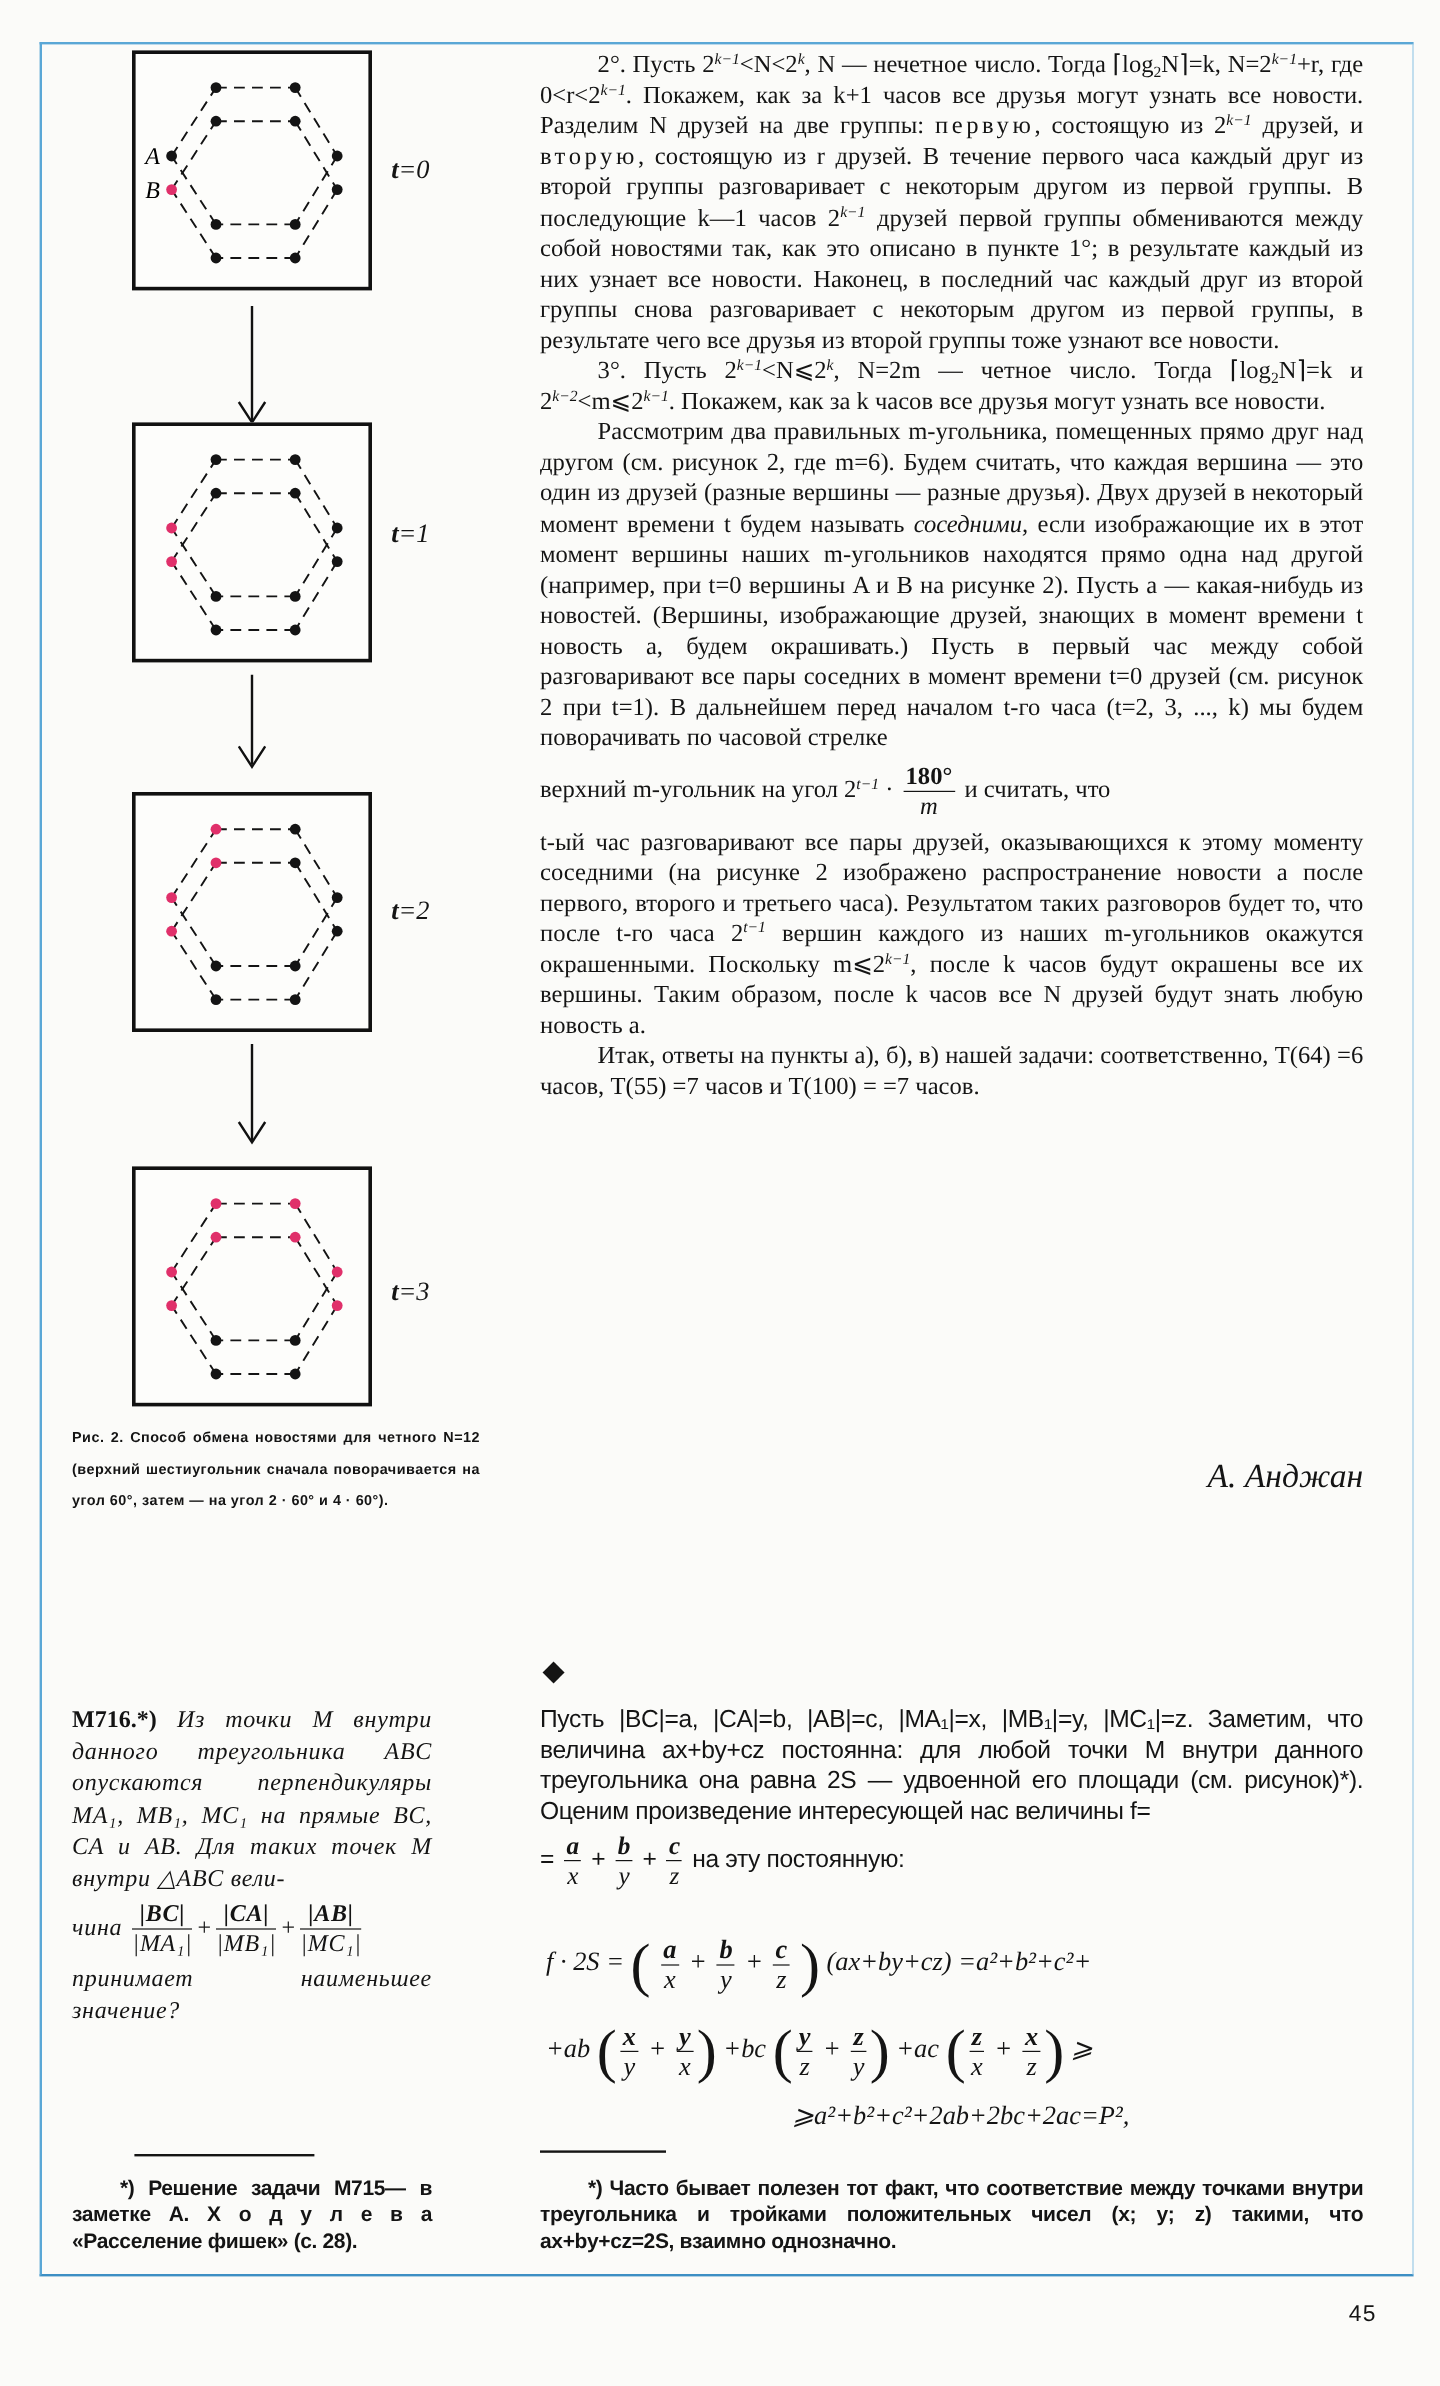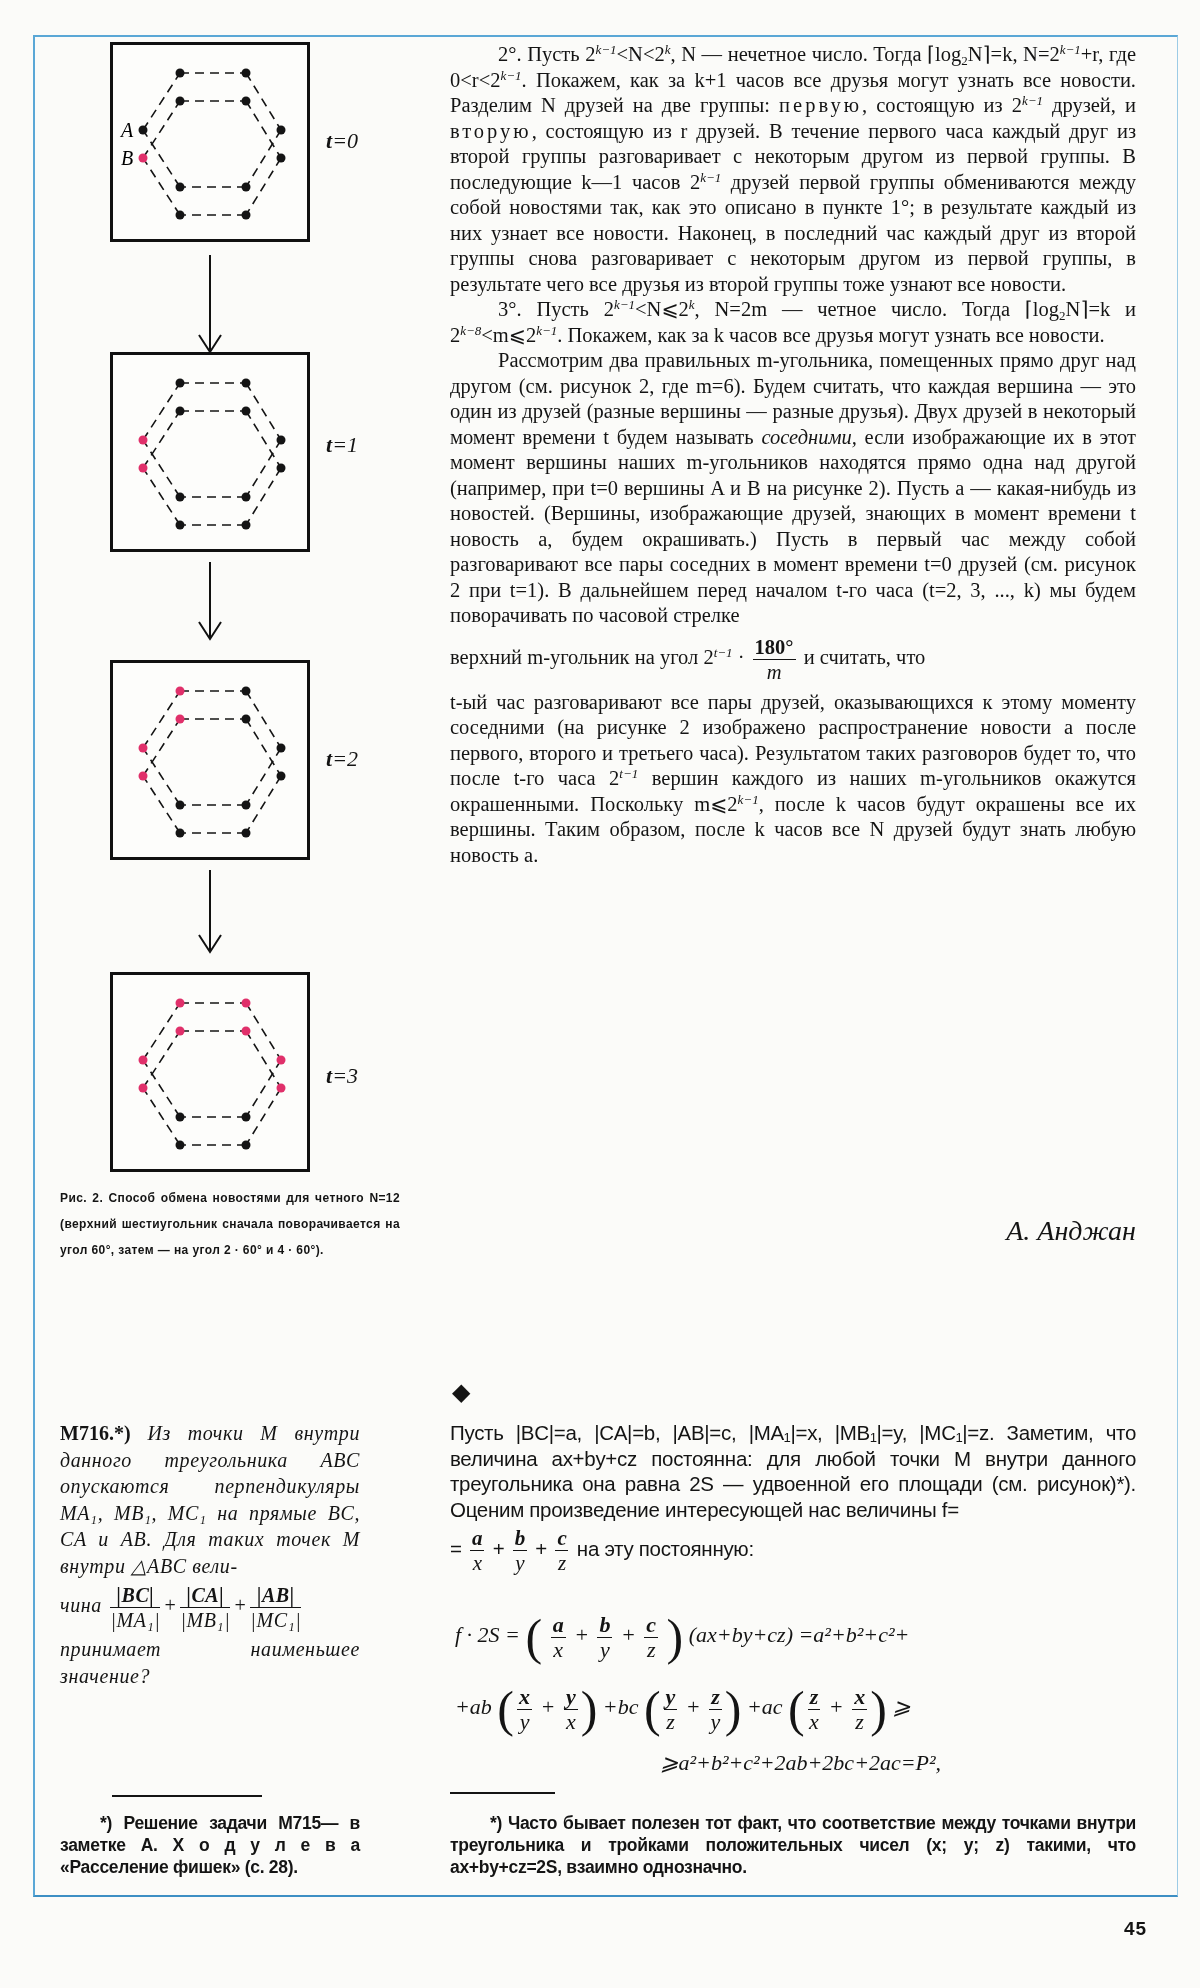--- a/index.html
+++ b/index.html
@@ -65,21 +65,21 @@
   .eq { position: absolute; left: 455px; font-family: "Liberation Serif", serif; font-size: 22px; font-style: italic; white-space: nowrap; }
   .eq .paren { font-size: 50px; font-style: normal; vertical-align: middle; font-weight: 200; }
   .rule { position: absolute; height: 1.5px; background: #141414; }
   .foot {
     position: absolute; font-family: "Liberation Sans", sans-serif;
     font-size: 17.5px; line-height: 22px; letter-spacing: -0.3px; text-align: justify; font-weight: bold;
   }
   .foot p { margin: 0; text-indent: 40px; }
   .pagenum {
     position: absolute; left: 1124px; top: 1918px; font-family: "Liberation Sans", sans-serif;
-    font-weight: bold; font-size: 19px; letter-spacing: 1px;
+    font-weight: normal; font-size: 19px; letter-spacing: 1px;
   }
 </style>
 </head>
 <body>
 
 <div class="frame"></div>
 
 <div class="fig" style="top:42px">
     <svg viewBox="0 0 194 194">
       <line x1="67" y1="28" x2="133" y2="28" stroke="#141414" stroke-width="1.6" stroke-dasharray="9 6"></line>
@@ -214,31 +214,32 @@
   </div>
 <div class="tlabel" style="top:1063px"><b>t</b><span>=3</span></div>
 
 <div class="caption">Рис. 2. Способ обмена новостями для четного N=12 (верхний шестиугольник сначала поворачивается на угол 60°, затем — на угол 2 · 60° и 4 · 60°).</div>
 
 <div class="col" style="top:42px">
   <p>
     <span>2°. Пусть 2</span><sup><i>k−1</i></sup><span>&lt;N&lt;2</span><sup><i>k</i></sup><span>, N — нечетное число. Тогда ⌈log</span><sub>2</sub><span>N⌉=k, N=2</span><sup><i>k−1</i></sup><span>+r, где 0&lt;r&lt;2</span><sup><i>k−1</i></sup><span>. Покажем, как за k+1 часов все друзья могут узнать все новости. Разделим N друзей на две группы: </span><span class="sp">первую</span><span>, состоящую из 2</span><sup><i>k−1</i></sup><span> друзей, и </span><span class="sp">вторую</span><span>, состоящую из r друзей. В течение первого часа каждый друг из второй группы разговаривает с некоторым другом из первой группы. В последующие k—1 часов 2</span><sup><i>k−1</i></sup><span> друзей первой группы обмениваются между собой новостями так, как это описано в пункте 1°; в результате каждый из них узнает все новости. Наконец, в последний час каждый друг из второй группы снова разговаривает с некоторым другом из первой группы, в результате чего все друзья из второй группы тоже узнают все новости.</span>
   </p>
   <p>
-    <span>3°. Пусть 2</span><sup><i>k−1</i></sup><span>&lt;N⩽2</span><sup><i>k</i></sup><span>, N=2m — четное число. Тогда ⌈log</span><sub>2</sub><span>N⌉=k и 2</span><sup><i>k−8</i></sup><span>&lt;m⩽2</span><sup><i>k−1</i></sup><span>. Покажем, как за k часов все друзья могут узнать все новости.</span>
+    <span>3°. Пусть 2</span><sup><i>k−1</i></sup><span>&lt;N⩽2</span><sup><i>k</i></sup><span>, N=2m — четное число. Тогда ⌈log</span><sub>2</sub><span>N⌉=k и 2</span><sup><i>k−2</i></sup><span>&lt;m⩽2</span><sup><i>k−1</i></sup><span>. Покажем, как за k часов все друзья могут узнать все новости.</span>
   </p>
   <p>
     <span>Рассмотрим два правильных m-угольника, помещенных прямо друг над другом (см. рисунок 2, где m=6). Будем считать, что каждая вершина — это один из друзей (разные вершины — разные друзья). Двух друзей в некоторый момент времени t будем называть </span><i>соседними,</i><span> если изображающие их в этот момент вершины наших m-угольников находятся прямо одна над другой (например, при t=0 вершины A и B на рисунке 2). Пусть a — какая-нибудь из новостей. (Вершины, изображающие друзей, знающих в момент времени t новость a, будем окрашивать.) Пусть в первый час между собой разговаривают все пары соседних в момент времени t=0 друзей (см. рисунок 2 при t=1). В дальнейшем перед началом t-го часа (t=2, 3, ..., k) мы будем поворачивать по часовой стрелке</span>
   </p>
   <p class="noind" style="margin:6px 0">
     <span>верхний m-угольник на угол 2</span><sup><i>t−1</i></sup><span> · </span><span class="frac"><span class="n">180°</span><span class="d"><i>m</i></span></span><span> и считать, что</span>
   </p>
   <p class="noind">
     <span>t-ый час разговаривают все пары друзей, оказывающихся к этому моменту соседними (на рисунке 2 изображено распространение новости a после первого, второго и третьего часа). Результатом таких разговоров будет то, что после t-го часа 2</span><sup><i>t−1</i></sup><span> вершин каждого из наших m-угольников окажутся окрашенными. Поскольку m⩽2</span><sup><i>k−1</i></sup><span>, после k часов будут окрашены все их вершины. Таким образом, после k часов все N друзей будут знать любую новость a.</span>
   </p>
+  <p>Итак, ответы на пункты а), б), в) нашей задачи: соответственно, T(64) =6 часов, T(55) =7 часов и T(100) = =7 часов.</p>
 </div>
 <div class="author">А. Анджан</div>
 
 <div class="m716">
   <span class="lbl">M716.*)</span>
   <span>Из точки M внутри данного треугольника ABC опускаются перпендикуляры MA₁, MB₁, MC₁ на прямые BC, CA и AB. Для таких точек M внутри △ABC вели-</span>
   <div style="margin:4px 0">
     <span>чина</span>
     <span class="frac"><span class="n">|BC|</span><span class="d">|MA₁|</span></span><span>+</span><span class="frac"><span class="n">|CA|</span><span class="d">|MB₁|</span></span><span>+</span><span class="frac"><span class="n">|AB|</span><span class="d">|MC₁|</span></span>
   </div>

